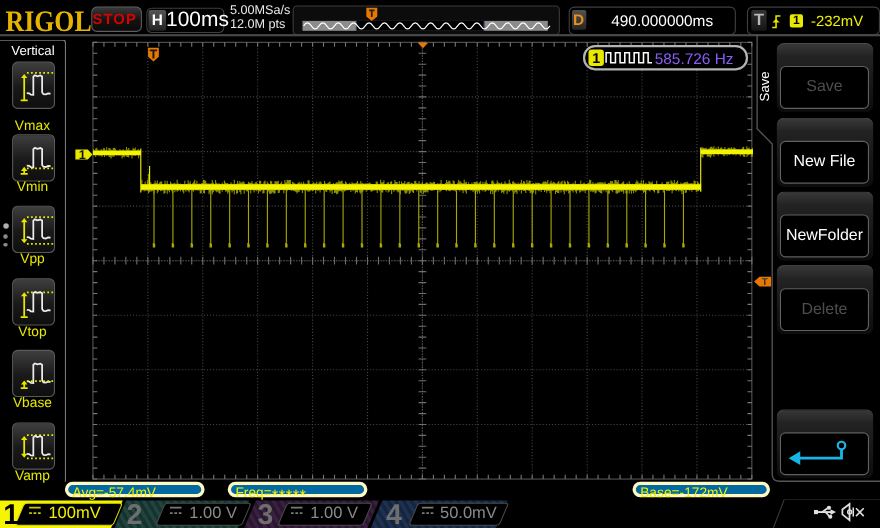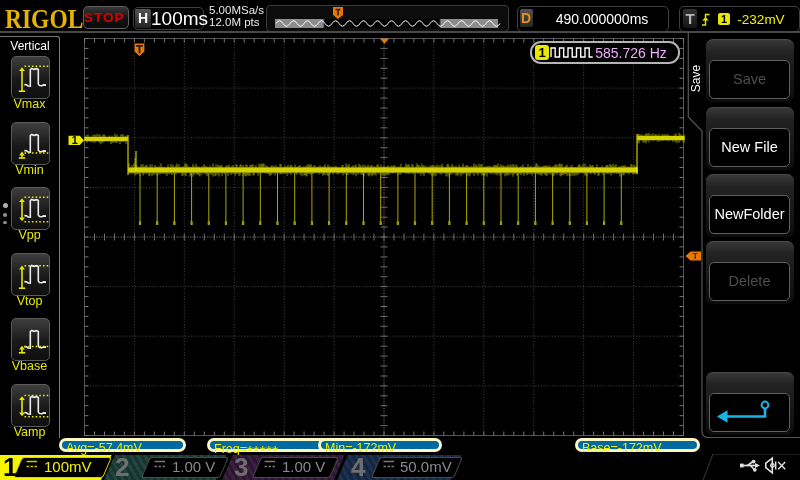--- a/index.html
+++ b/index.html
@@ -115,21 +115,21 @@
 
   <div class="abs lbtn" style="top:56px" id="b-vmax">
       <svg width="37" height="41" style="position:absolute;left:0;top:0">
         <path d="M12.5 9.3 H36.5" stroke="#e8e800" stroke-width="1.6" stroke-dasharray="1.6 2.1" fill="none"></path>
         <path d="M10 12.5 V34" stroke="#e8e800" stroke-width="1.6" fill="none"></path>
         <polygon points="7.1,14.0 12.9,14.0 10,10.2" fill="#e8e800"></polygon>
         <path d="M6.8 34.2 H13.2" stroke="#e8e800" stroke-width="1.6" fill="none"></path>
         <path d="M12.3 27.6 l2.2 .2 l1.6 1.2 l2.2 .2 V12.6 l1.4 -1.2 l2.2 .9 l2.8 -.7 l1.6 .9 V26.9 l1.2 1.7 l2.2 .2 l2 -.9 l2.3 .2" stroke="#ececec" stroke-width="1.6" fill="none"></path>
       </svg>
     </div>
-  <div class="abs llabel" style="top:97px">Vmax</div>
+  <div class="abs llabel" style="top:107px">Vmax</div>
   <div class="abs lbtn" style="top:122px" id="b-vmin">
       <svg width="37" height="41" style="position:absolute;left:0;top:0">
         <path d="M12.3 27.6 l2.2 .2 l1.6 1.2 l2.2 .2 V12.6 l1.4 -1.2 l2.2 .9 l2.8 -.7 l1.6 .9 V26.9 l1.2 1.7 l2.2 .2 l2 -.9 l2.3 .2" stroke="#ececec" stroke-width="1.6" fill="none"></path>
         <path d="M12.5 30 H36.5" stroke="#e8e800" stroke-width="1.6" stroke-dasharray="1.6 2.1" fill="none"></path>
         <path d="M10 31.5 V34.8" stroke="#e8e800" stroke-width="1.6" fill="none"></path>
         <polygon points="7.1,32.4 12.9,32.4 10,28.6" fill="#e8e800"></polygon>
         <path d="M6.8 35 H13.2" stroke="#e8e800" stroke-width="1.6" fill="none"></path>
       </svg>
     </div>
   <div class="abs llabel" style="top:163px">Vmin</div>
@@ -213,21 +213,21 @@
       <path d="M688.3 32 V117 L702 131 V431 Q702 437.5 708 437.5 H800" stroke="#565656" stroke-width="1.2" fill="none"></path>
     </svg>
 
   <div class="abs" style="left:530px;top:41px;width:146px;height:19px;border-radius:11px;
        border:2px solid #b4b4b4;background:#000;">
     <div style="position:absolute;left:3px;top:2px;width:14px;height:15px;border-radius:3px;
        background:#e8e800;color:#000;font-weight:bold;font-size:13px;text-align:center;line-height:15px;">1</div>
     <svg style="position:absolute;left:18px;top:2px" width="45" height="14">
       <path d="M1 12 v-9 h4.2 v9 h4.3 v-9 h4.2 v9 h4.3 v-9 h4.2 v9 h4.3 v-9 h4.2 v9 h4.3 v-9 h4.2 v9 h3.5" stroke="#fff" stroke-width="1.4" fill="none"></path>
     </svg>
-    <div style="position:absolute;left:62px;top:0;width:74px;height:19px;white-space:nowrap;color:#f0abfc;
+    <div style="position:absolute;left:62px;top:0;width:74px;height:19px;white-space:nowrap;color:#8b5cf6;
        font-size:14px;line-height:20px;text-align:center;">585.726 Hz</div>
   </div>
 
   <div class="abs" id="savetab">Save</div>
   <div class="abs rbtn" style="top:39px">
       <div class="inner dis">Save</div>
     </div>
   <div class="abs rbtn" style="top:107px">
       <div class="inner">New File</div>
     </div>
@@ -242,21 +242,20 @@
     <svg width="79" height="37" style="position:absolute;left:0;top:0">
       <circle cx="55" cy="11" r="3.4" stroke="#18b4e6" stroke-width="2" fill="none"></circle>
       <path d="M55 14.4 V22.5 H17" stroke="#18b4e6" stroke-width="2.6" fill="none"></path>
       <polygon points="17.5,16.2 17.5,28.8 7,22.5" fill="#18b4e6"></polygon>
     </svg>
   </div>
     </div>
 
   <div class="abs pill" style="left:59px;width:127px;">Avg=-57.4mV</div>
   <div class="abs pill" style="left:188px;width:127px;margin-left:19px;">Freq=<span style="font-size:15px;position:relative;top:2.5px;letter-spacing:0.5px">*****</span></div>
-  <div class="abs pill" style="left:318px;width:124px;">Min=-172mV</div>
   <div class="abs pill" style="left:575px;width:125px;">Base=-172mV</div>
 
   <div class="abs chwrap" style="left:0;width:800px;">
     <div class="chskew" id="ch1bg" style="left:-11px;width:112px;"></div>
     <div class="chskew" style="left:104px;width:112px;background:repeating-linear-gradient(45deg,#17332f 0 2.5px,#21443f 2.5px 5px);"></div>
     <div class="chskew" style="left:222px;width:112px;background:repeating-linear-gradient(45deg,#2b1630 0 2.5px,#3a2040 2.5px 5px);"></div>
     <div class="chskew" style="left:337px;width:114px;background:repeating-linear-gradient(45deg,#15253d 0 2.5px,#1d3252 2.5px 5px);"></div>
     <div class="chskew chbox" style="left:13px;width:88px;border:1.5px solid #d8d800;"></div>
     <div class="chskew chbox" style="left:141px;width:77px;border:1px solid #4a4a4a;"></div>
     <div class="chskew chbox" style="left:252px;width:76px;border:1px solid #4a4a4a;"></div>

